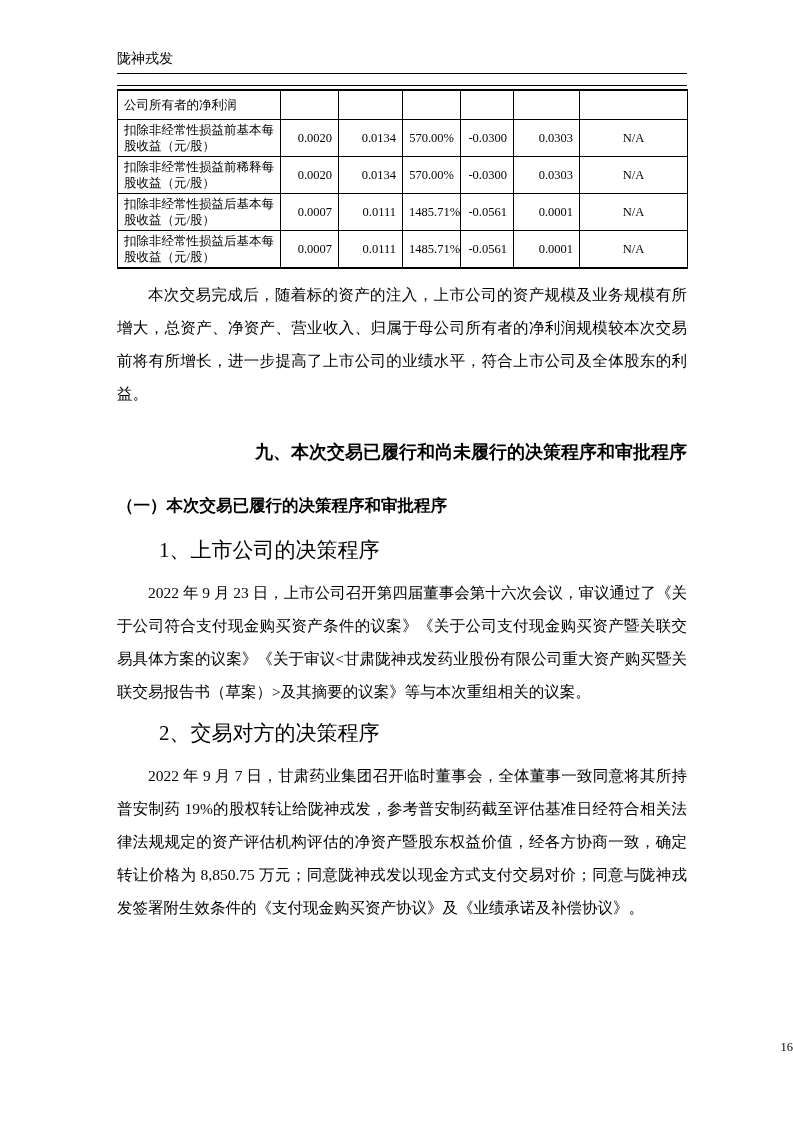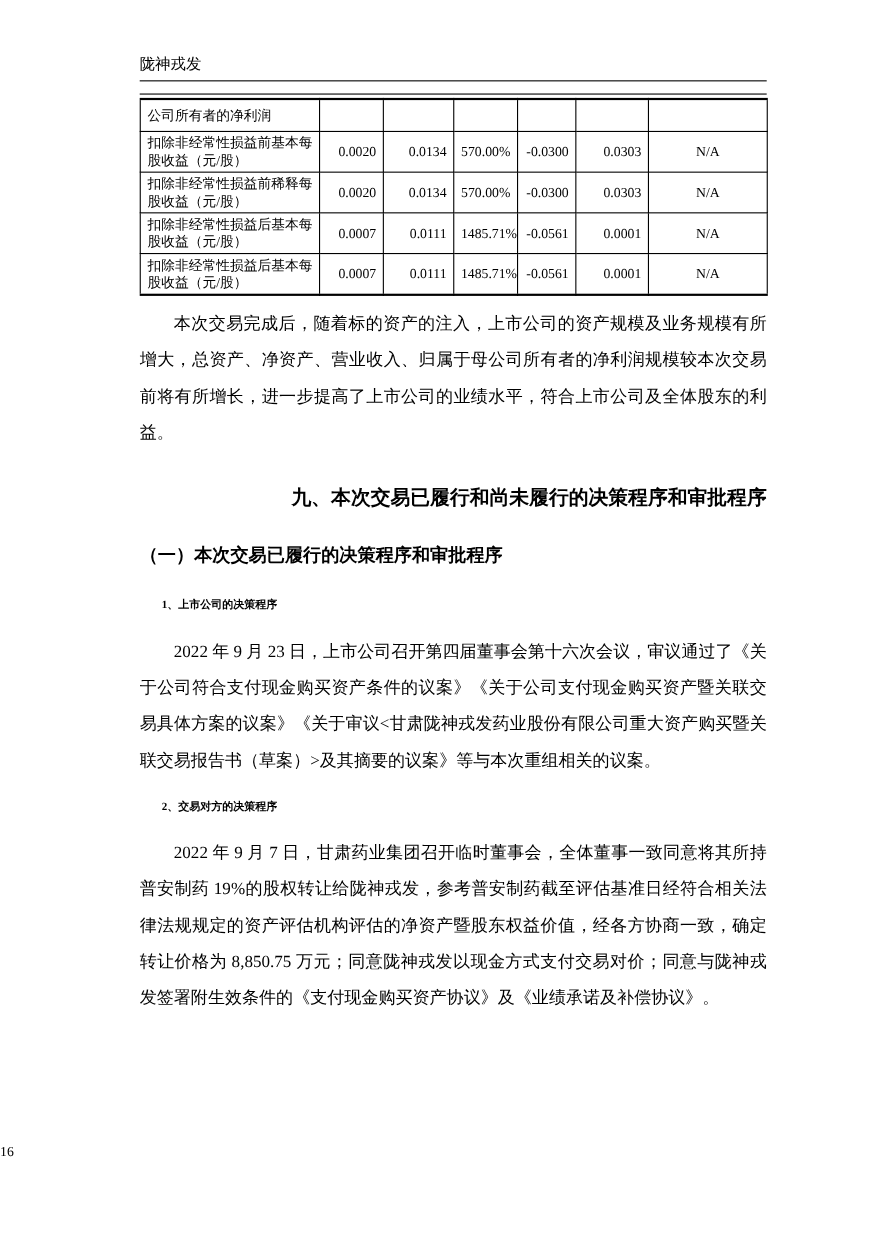--- a/index.html
+++ b/index.html
@@ -6,21 +6,21 @@
   body {
     width: 793px; height: 1122px;
     background: #ffffff;
     font-family: "Liberation Serif", "DejaVu Serif", serif;
     color: #000000;
     position: relative;
     overflow: hidden;
   }
   .content {
     position: absolute;
-    left: 127px;
+    left: 117px;
     width: 570px;
     top: 50px;
   }
   
   .doc-header {
     display: flex;
     justify-content: space-between;
     align-items: flex-end;
     font-size: 14px;
     padding-bottom: 5px;
@@ -53,25 +53,24 @@
   td.na  { text-align: center; }
   
   .para {
     font-size: 15.5px;
     line-height: 33px;
     text-align: justify;
     text-indent: 2em;
     margin: 9px 0;
   }
   .sub-item {
-    font-size: 10px;
+    font-size: 21px;
     line-height: 33px;
     text-indent: 2em;
     margin: 8px 0 0 0;
-    font-weight: bold;
   }
   .h2 {
     font-family: "Liberation Sans", "DejaVu Sans", sans-serif;
     font-weight: bold;
     font-size: 16.5px;
     line-height: 22px;
     margin: 24px 0 18px 0;
   }
   .h1 {
     font-family: "Liberation Sans", "DejaVu Sans", sans-serif;
@@ -79,21 +78,21 @@
     font-size: 18px;
     line-height: 24px;
     margin: 30px 0 30px 0;
     text-align: right;
   }
   
   .page-footer {
     position: absolute;
     top: 1040px;
     left: 0; width: 793px;
-    text-align: left;
+    text-align: right;
     font-size: 12.5px;
   }
 </style>
 </head>
 <body>
 
 <div class="content">
 
   <div class="doc-header">
     <span>陇神戎发</span>

